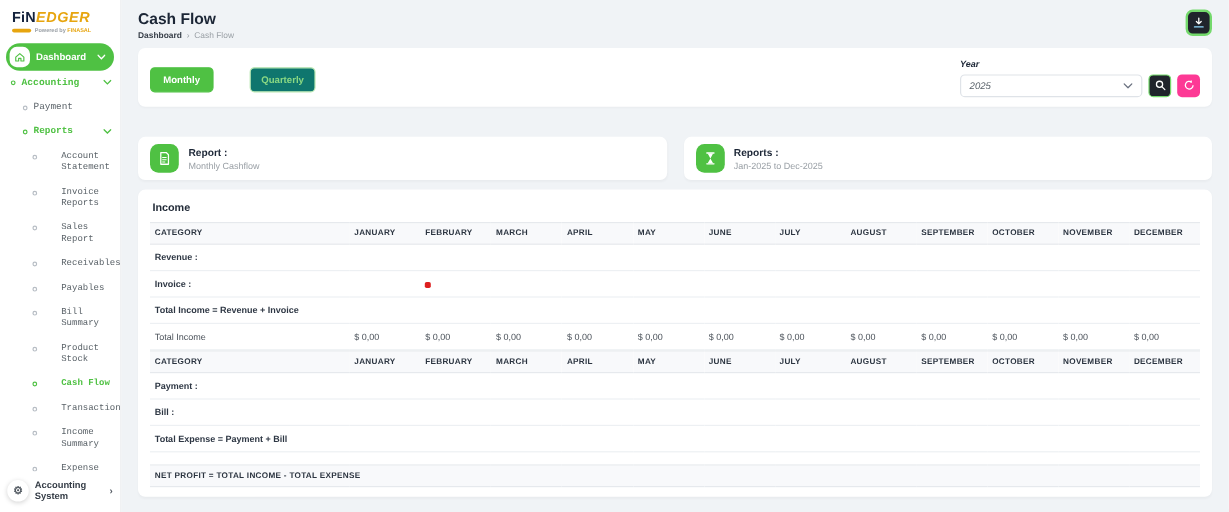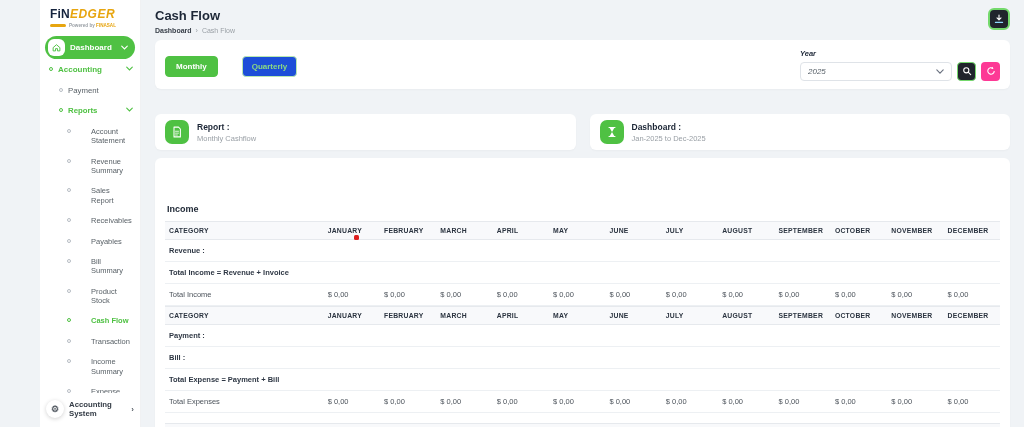--- a/index.html
+++ b/index.html
@@ -4,21 +4,21 @@
 <style>
   * { box-sizing: border-box; margin: 0; padding: 0; }
   html,body { width:1024px; height:427px; }
   body {
     font-family:"Liberation Sans", sans-serif;
     background:#f0f3f6;
     overflow:hidden;
     position:relative;
     color:#4c535b;
   }
-  .app { display:flex; height:100%;padding-left:40px; }
+  .app { display:flex; height:100%; }
 
   
   .sidebar {
     width:101px; background:#ffffff; flex-shrink:0;
     display:flex; flex-direction:column; position:relative;
     border-right:1px solid #f0f1f3;
   }
   .logo { padding:7px 8px 3px 10px; }
   .logo-row { font-size:12px; font-weight:800; letter-spacing:.2px; white-space:nowrap; }
   .logo-fin { color:#15233d; }
@@ -34,21 +34,21 @@
     display:flex; align-items:center; gap:5px;
     padding:3px 7px 3px 3px; font-size:8px; font-weight:700; cursor:pointer;
   }
   .home-box {
     width:17px; height:17px; background:#fff; border-radius:6px;
     display:flex; align-items:center; justify-content:center; color:#4fc143; flex-shrink:0;
   }
   .chev { margin-left:auto; display:flex; align-items:center; }
   .mi {
     display:flex; align-items:flex-start; gap:5px;
-    padding:5.5px 2px; font-size:7.5px; color:#5a6268; cursor:pointer; line-height:1.25;
+    padding:5.5px 2px; font-size:7.5px; color:#5a6268; cursor:pointer; line-height:1.25;font-family:Liberation Mono, monospace;
   }
   .mi .dot {
     width:4px; height:4px; border:1px solid #b7bdc4; border-radius:50%;
     flex-shrink:0; margin-top:2px;
   }
   .mi.green { color:#4fc143; font-weight:700; }
   .mi.green .dot { border-color:#4fc143; }
   .mi.active { color:#4fc143; font-weight:700; }
   .mi.active .dot { border-color:#4fc143; }
   .l1 { padding-left:4px; font-size:8px; }
@@ -80,30 +80,31 @@
     display:flex; align-items:center; justify-content:center; cursor:pointer; padding:0;
   }
 
   .content { padding:2px 14px 0 14px; }
 
   .filter-card {
     background:#fff; border-radius:6px; padding:9px 10px 8px 10px;
     display:flex; justify-content:space-between; align-items:flex-start;
     box-shadow:0 1px 2px rgba(20,30,40,.03);
   }
-  .seg { display:flex; gap:24px; margin-top:7px; }
+  .seg { display:flex; gap:6px; margin-top:7px; }
   .btn-monthly {
     background:#4fc143; color:#fff; border:1px solid #4fc143;
     font-size:8px; font-weight:700; padding:5px 10px; border-radius:4px; cursor:pointer;
     font-family:inherit;
   }
   .btn-quarterly {
-    background:#1d4ed8; color:#8bd983; border:1px solid #b9e8b2;
+    background:#0f766e; color:#8bd983; border:1px solid #b9e8b2;
     font-size:8px; font-weight:700; padding:5px 9px; border-radius:4px; cursor:pointer;
     font-family:inherit;
+    margin-left:24px;
   }
   .year-wrap { width:200px;font-style:italic; }
   .year-label { font-size:7.5px; font-weight:700; color:#1c2636; margin-bottom:4px; }
   .year-row { display:flex; gap:5px; align-items:center; }
   .select {
     flex:1; height:19px; border:1px solid #dfe3e8; border-radius:4px; background:#fff;
     font-size:8px; color:#555e66; padding:0 7px;
     display:flex; align-items:center; cursor:pointer;
   }
   .select .chev { color:#6b7280; }
@@ -123,21 +124,21 @@
     width:24px; height:24px; border-radius:7px; background:#4fc143; color:#fff;
     display:flex; align-items:center; justify-content:center; flex-shrink:0;
   }
   .info-title { font-size:8.5px; font-weight:700; color:#1c2636; }
   .info-sub { font-size:7.5px; color:#9aa0a6; margin-top:2px; }
 
   .table-card {
     background:#fff; border-radius:6px; margin-top:8px; padding:1px 10px 8px 10px;
     box-shadow:0 1px 2px rgba(20,30,40,.03);
   }
-  .sec-title { padding:9px 2px 7px 2px; font-size:9px; font-weight:700; color:#222b38;margin-top:36px; }
+  .sec-title { padding:9px 2px 7px 2px; font-size:9px; font-weight:700; color:#222b38; }
   table.cf { width:100%; border-collapse:collapse; table-layout:fixed; }
   table.cf col.c-cat { width:19%; }
   table.cf th {
     background:#f8f9fb; text-align:left; padding:5px 4px;
     font-size:6.8px; font-weight:700; color:#2b3440; letter-spacing:.25px;
     border-top:1px solid #e6e9ed; border-bottom:1px solid #e6e9ed; white-space:nowrap; overflow:hidden;
   }
   table.cf td {
     padding:6px 4px; border-bottom:1px solid #edf0f3;
     font-size:7.5px; color:#4c535b; white-space:nowrap; overflow:hidden;
@@ -211,21 +212,21 @@
         </span>
       </div>
 
       <div>
           <div class="mi l3">
             <span class="dot"></span>
             <span>Account Statement</span>
           </div>
           <div class="mi l3">
             <span class="dot"></span>
-            <span>Revenue Summary</span>
+            <span>Invoice Reports</span>
           </div>
           <div class="mi l3">
             <span class="dot"></span>
             <span>Sales Report</span>
           </div>
           <div class="mi l3">
             <span class="dot"></span>
             <span>Receivables</span>
           </div>
           <div class="mi l3">
@@ -342,21 +343,21 @@
           </div>
         </div>
         <div class="info-card">
           <span class="info-icon">
             <svg width="12" height="12" viewBox="0 0 16 16">
                 <path d="M4 2h8M4 14h8" stroke="#fff" stroke-width="1.4" stroke-linecap="round"></path>
                 <path d="M5 2.6h6L8 8zM8 8l-3 5.4h6z" fill="#fff"></path>
               </svg>
           </span>
           <div>
-            <div class="info-title">Dashboard :</div>
+            <div class="info-title">Reports :</div>
             <div class="info-sub">Jan-2025 to Dec-2025</div>
           </div>
         </div>
       </div>
 
       <div class="table-card">
         <div>
             <div class="sec-title">Income</div>
             <table class="cf">
               <colgroup>
@@ -401,20 +402,35 @@
                   <td></td>
                   <td></td>
                   <td></td>
                   <td></td>
                   <td></td>
                   <td></td>
                   <td></td>
                   <td></td>
                 </tr>
                 <tr>
+                  <td class="b">Invoice :</td>
+                  <td></td>
+                  <td></td>
+                  <td></td>
+                  <td></td>
+                  <td></td>
+                  <td></td>
+                  <td></td>
+                  <td></td>
+                  <td></td>
+                  <td></td>
+                  <td></td>
+                  <td></td>
+                </tr>
+                <tr>
                   <td class="b">Total Income = Revenue + Invoice</td>
                   <td></td>
                   <td></td>
                   <td></td>
                   <td></td>
                   <td></td>
                   <td></td>
                   <td></td>
                   <td></td>
                   <td></td>
@@ -511,35 +527,20 @@
                   <td></td>
                   <td></td>
                   <td></td>
                   <td></td>
                   <td></td>
                   <td></td>
                   <td></td>
                   <td></td>
                   <td></td>
                 </tr>
-                <tr>
-                  <td>Total Expenses</td>
-                  <td class="val">$ 0,00</td>
-                  <td class="val">$ 0,00</td>
-                  <td class="val">$ 0,00</td>
-                  <td class="val">$ 0,00</td>
-                  <td class="val">$ 0,00</td>
-                  <td class="val">$ 0,00</td>
-                  <td class="val">$ 0,00</td>
-                  <td class="val">$ 0,00</td>
-                  <td class="val">$ 0,00</td>
-                  <td class="val">$ 0,00</td>
-                  <td class="val">$ 0,00</td>
-                  <td class="val">$ 0,00</td>
-                </tr>
               </tbody>
             </table>
             <table class="cf np">
               <colgroup>
                 <col class="c-cat">
                 <col>
                 <col>
                 <col>
                 <col>
                 <col>

